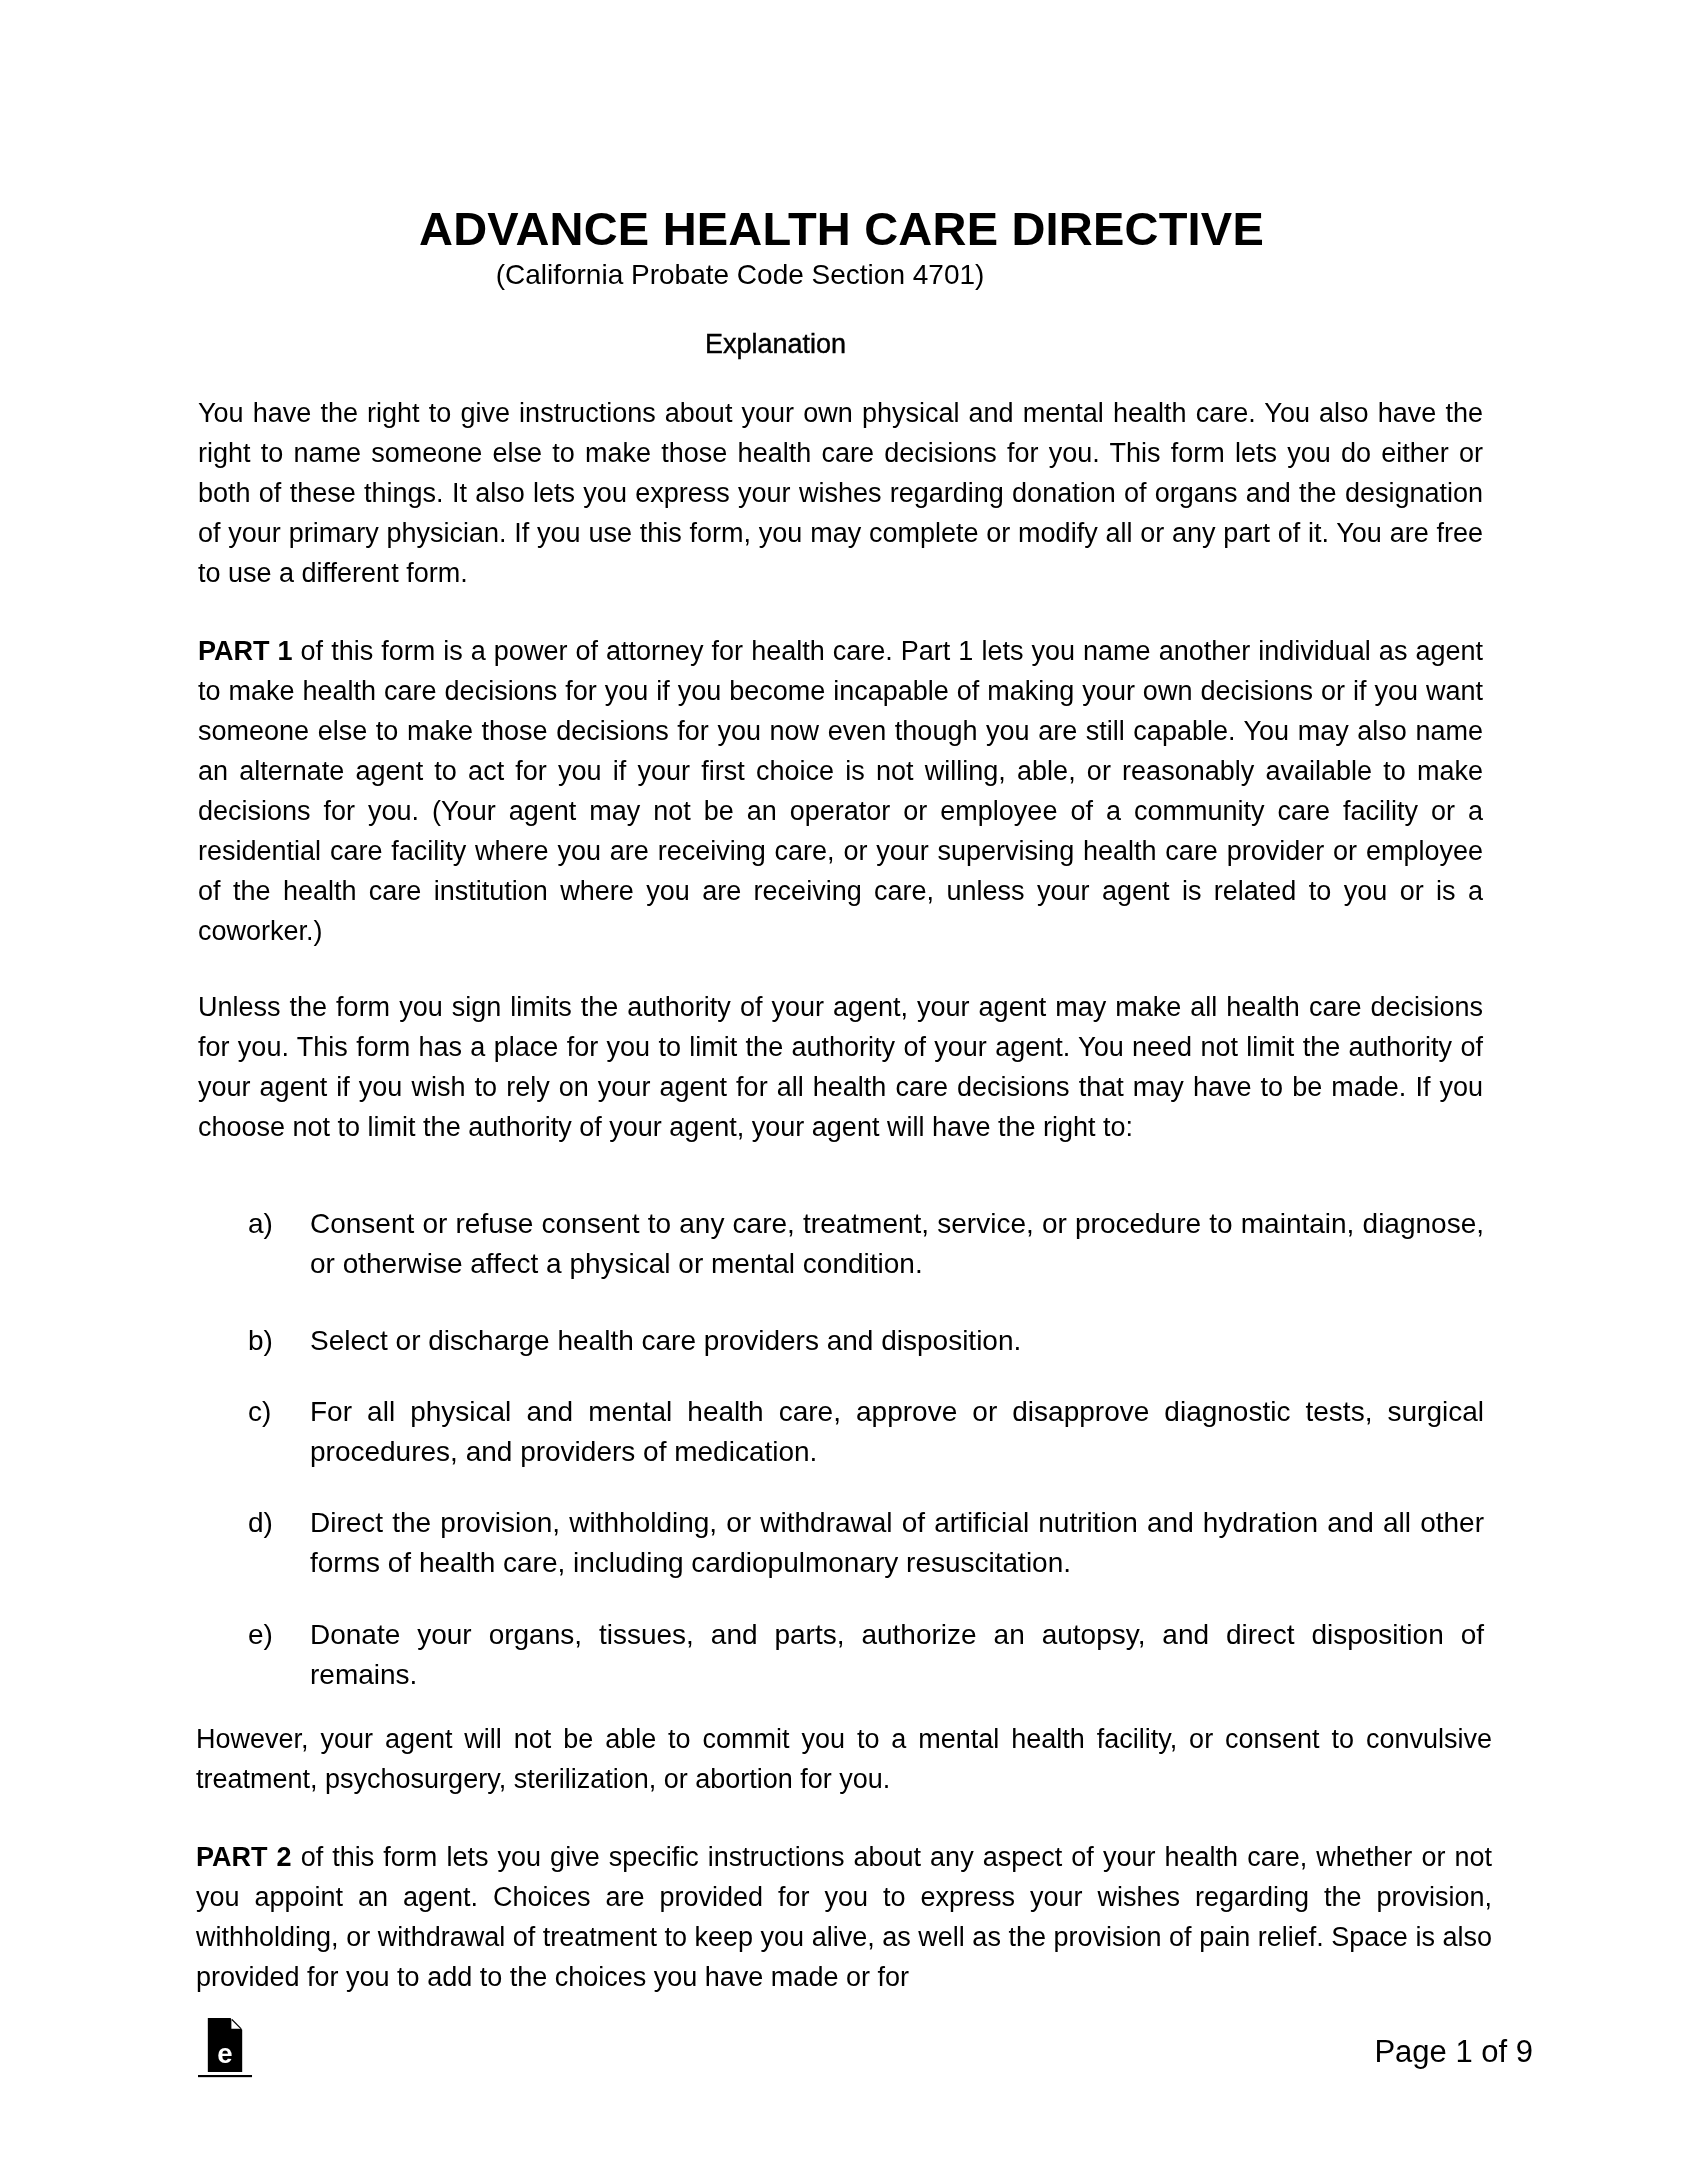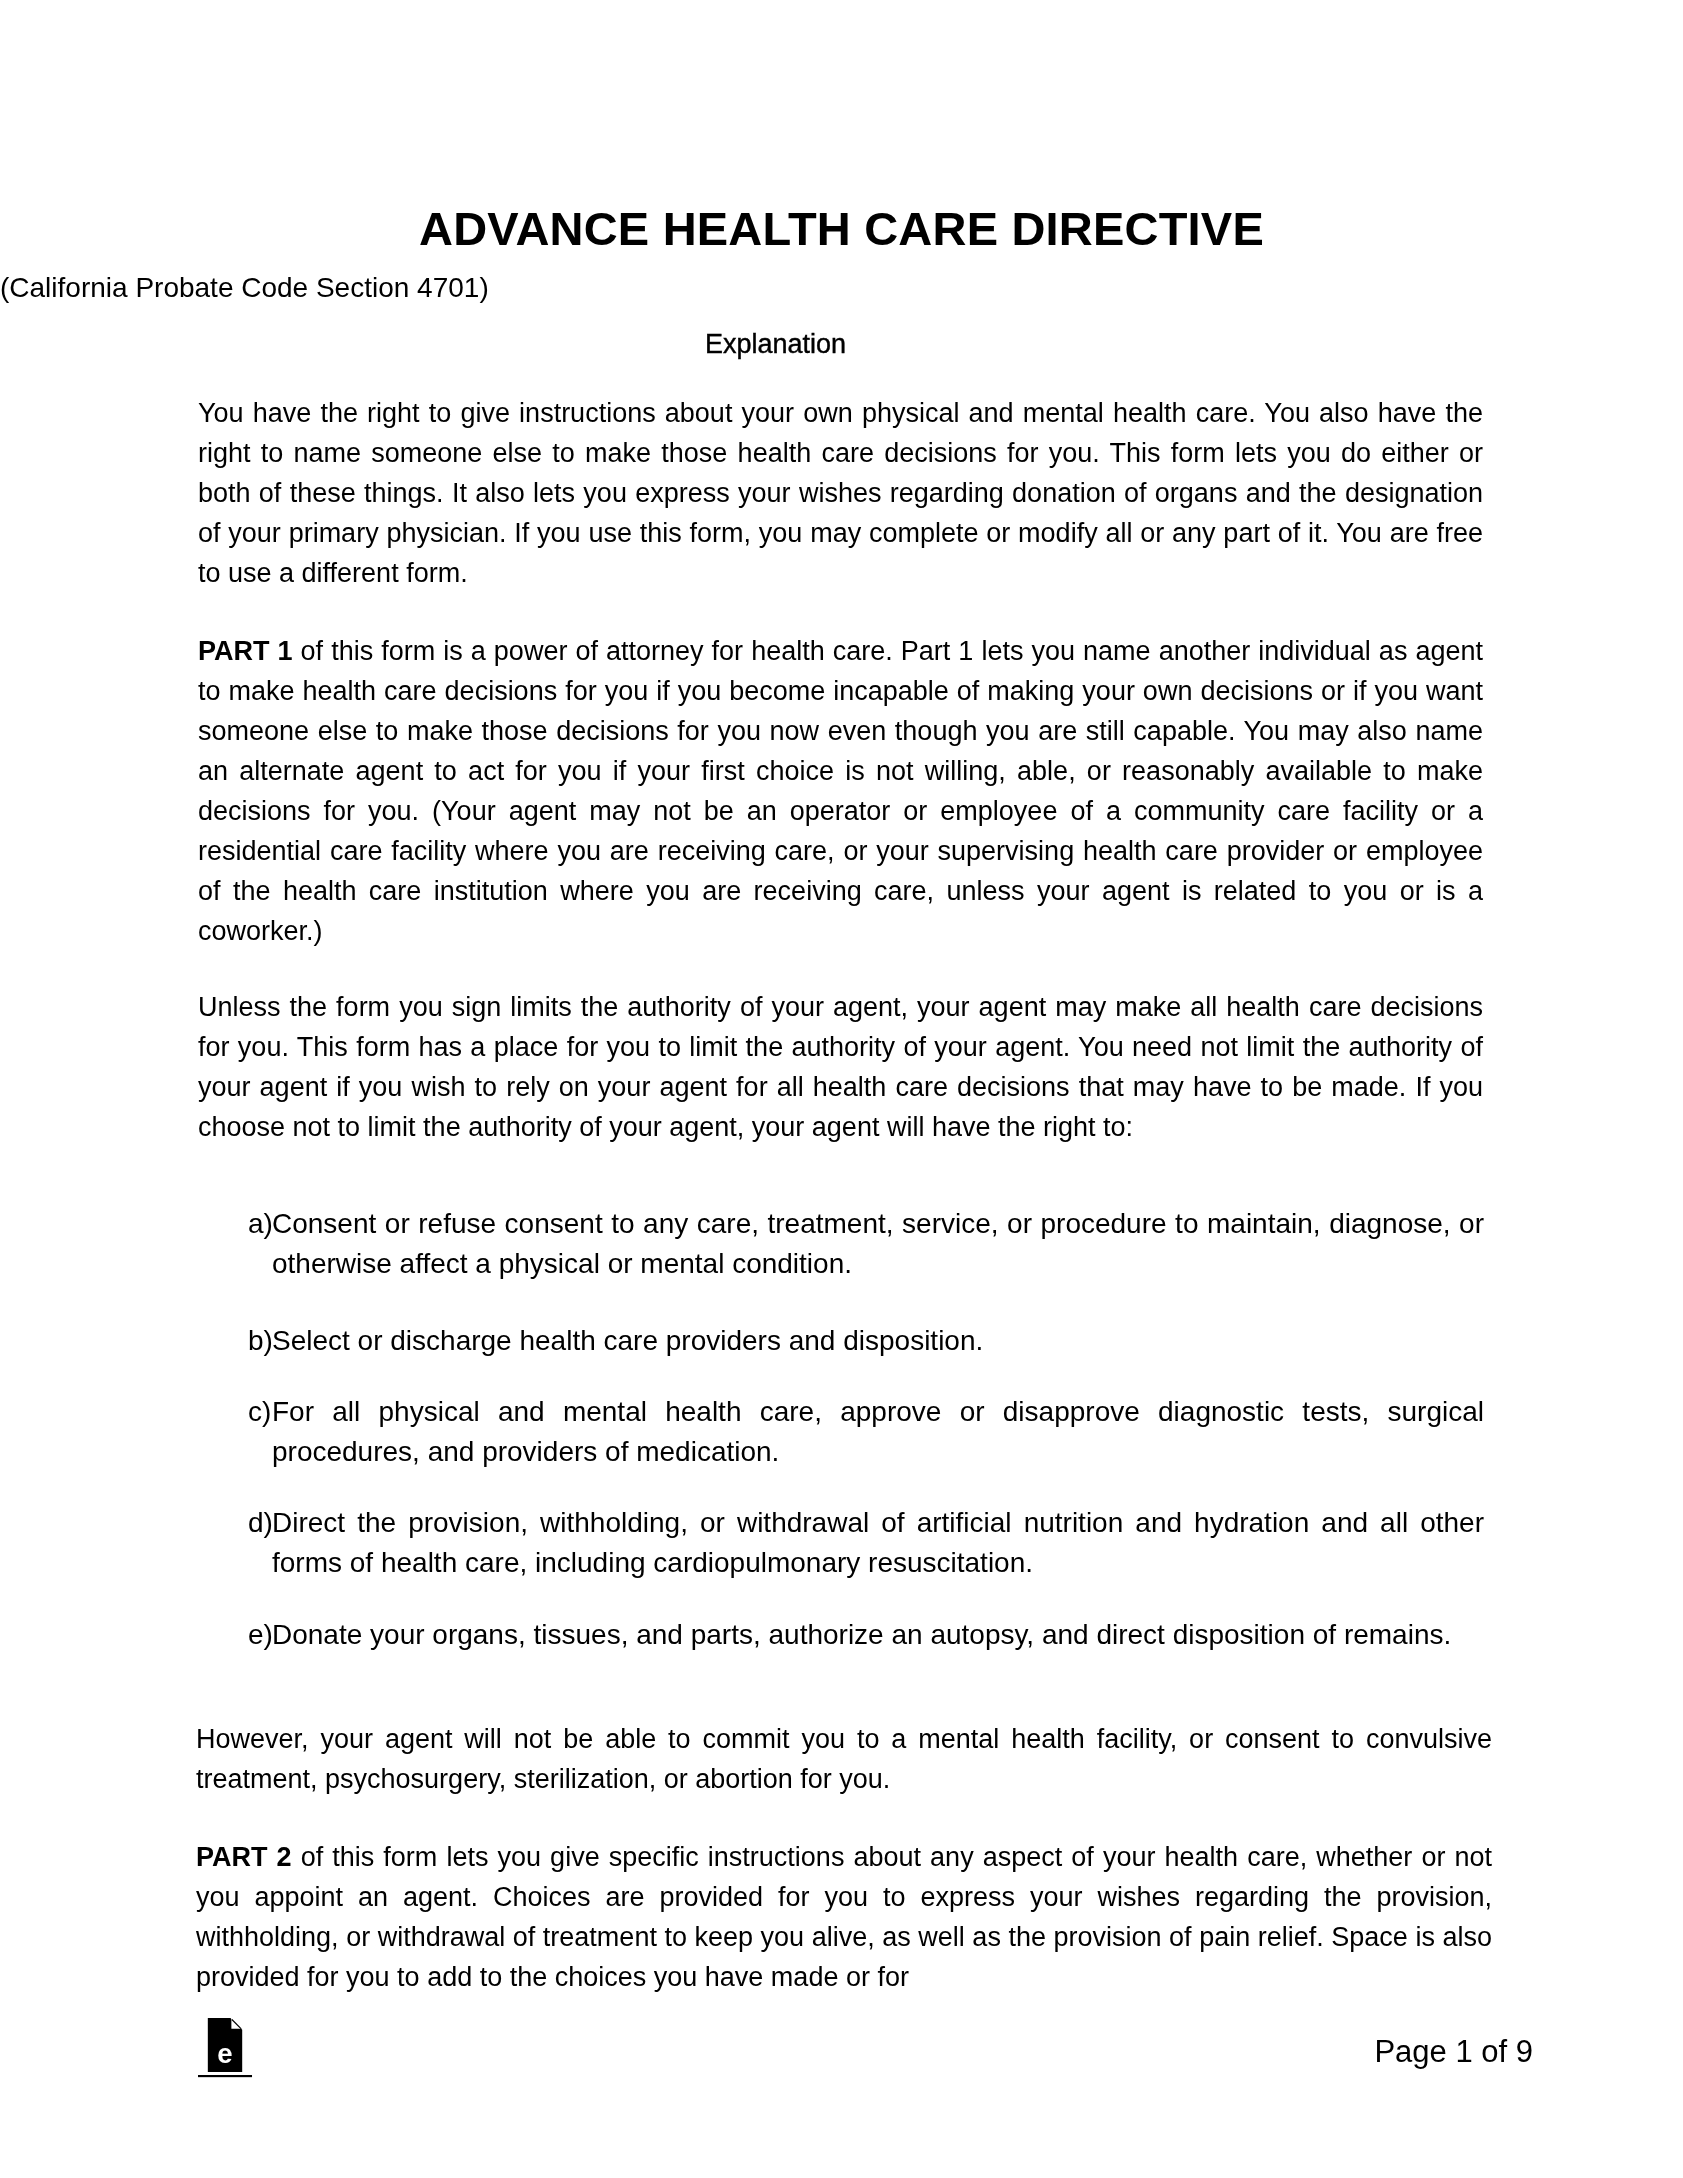--- a/index.html
+++ b/index.html
@@ -18,21 +18,22 @@
   .abs { position: absolute; }
   .title {
     left: 0; width: 1683px; top: 202px;
     text-align: center;
     font-size: 47px;
     font-weight: bold;
     line-height: 53px;
     letter-spacing: 0.2px;
   }
   .subtitle {
-    left: 0; width: 1480px; top: 271px;
+    left: 0; width: 1480px; top: 258px;
+    text-align: center;
     font-size: 28px;
     line-height: 34px;
   }
   .section-heading {
     left: 0; width: 1551px; top: 327px;
     text-align: center;
     font-size: 27px;
     line-height: 34px;
     -webkit-text-stroke: 0.4px #000;
   }
@@ -51,21 +52,21 @@
     font-size: 28px;
     line-height: 40px;
   }
   .list-label {
     position: absolute;
     left: 0;
     top: 0;
     width: 50px;
   }
   .list-text {
-    margin-left: 24px;
+    margin-left: 62px;
     text-align: justify;
     text-align-last: left;
   }
   .logo {
     left: 198px; top: 2016px;
     width: 55px; height: 63px;
   }
   .page-num {
     top: 2035px;
     right: 150px;

